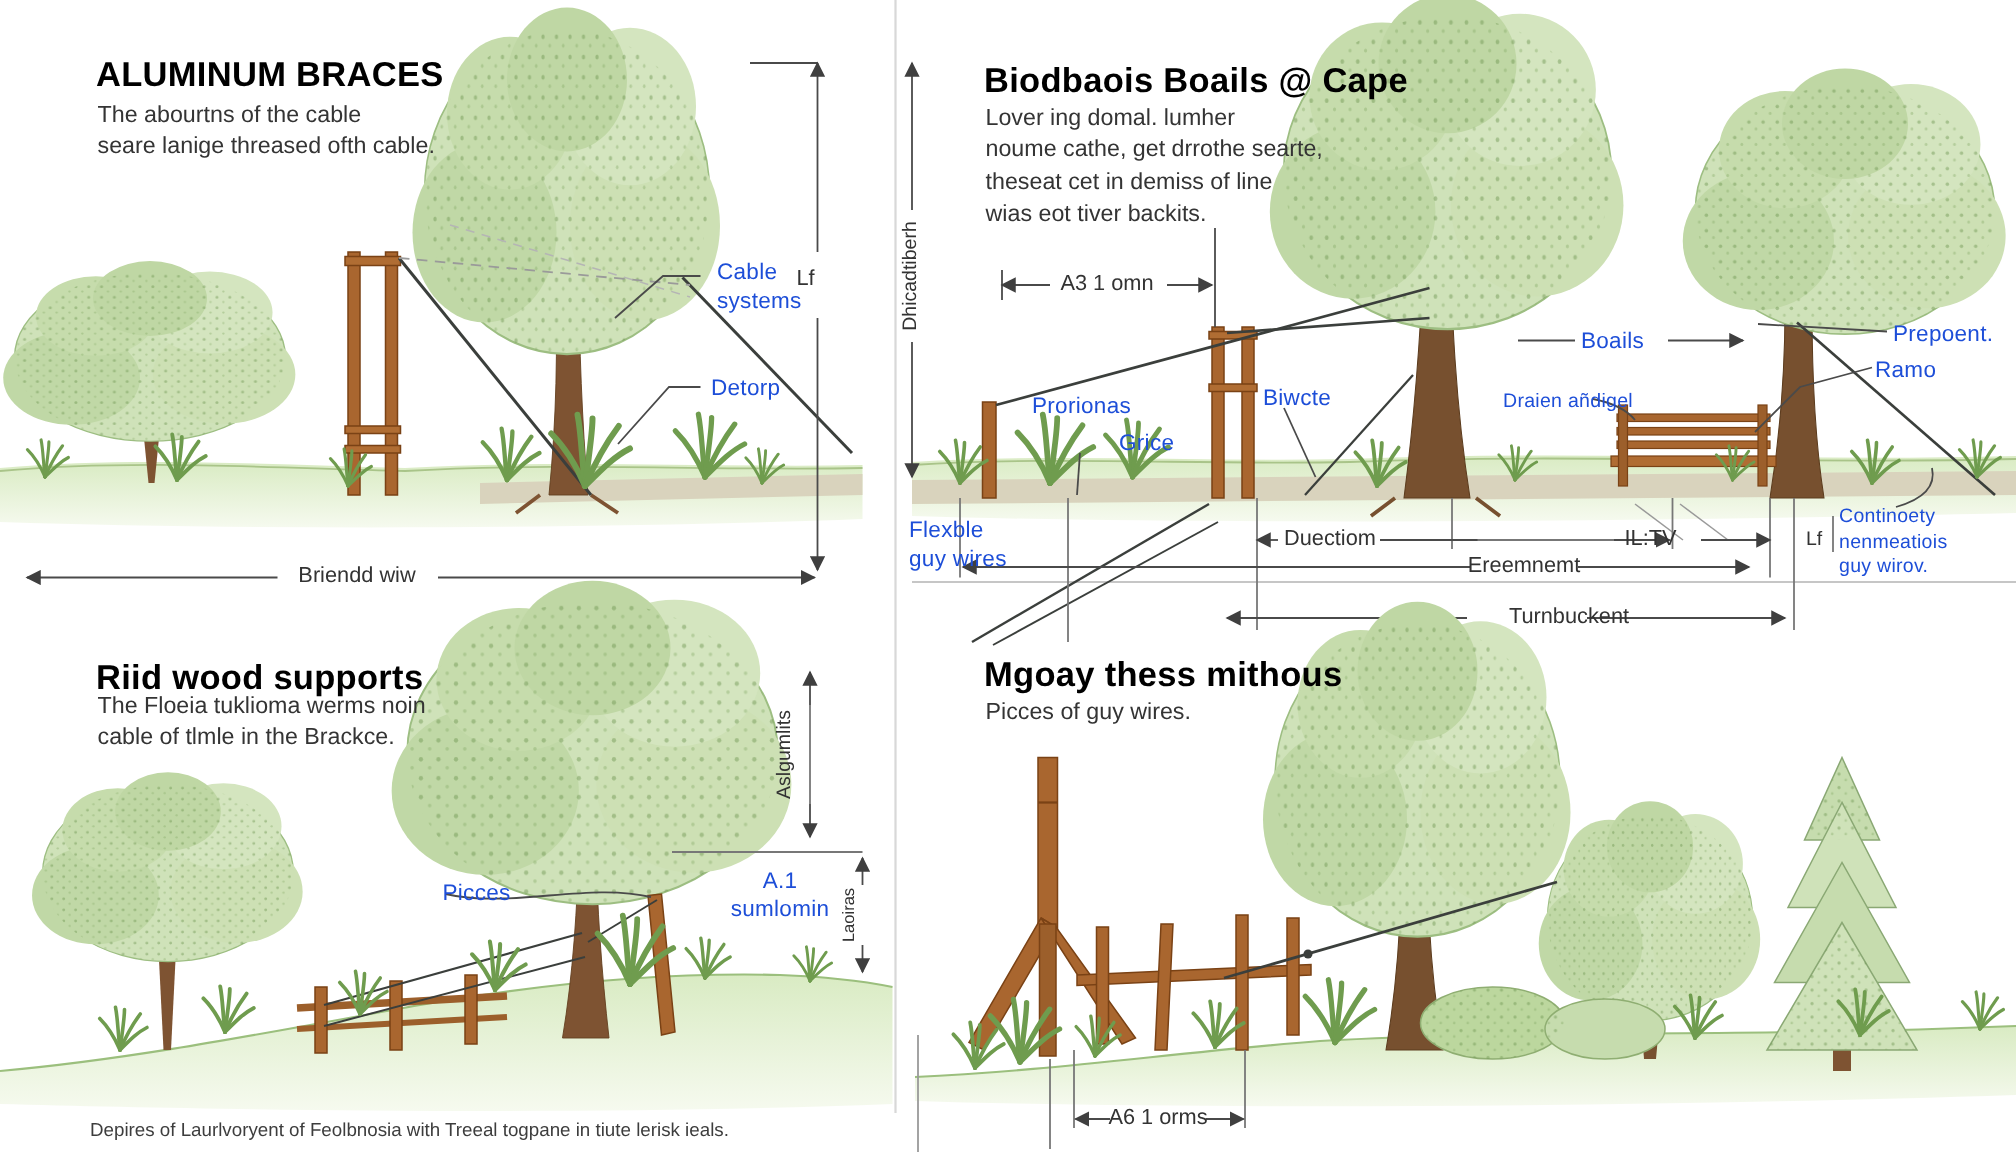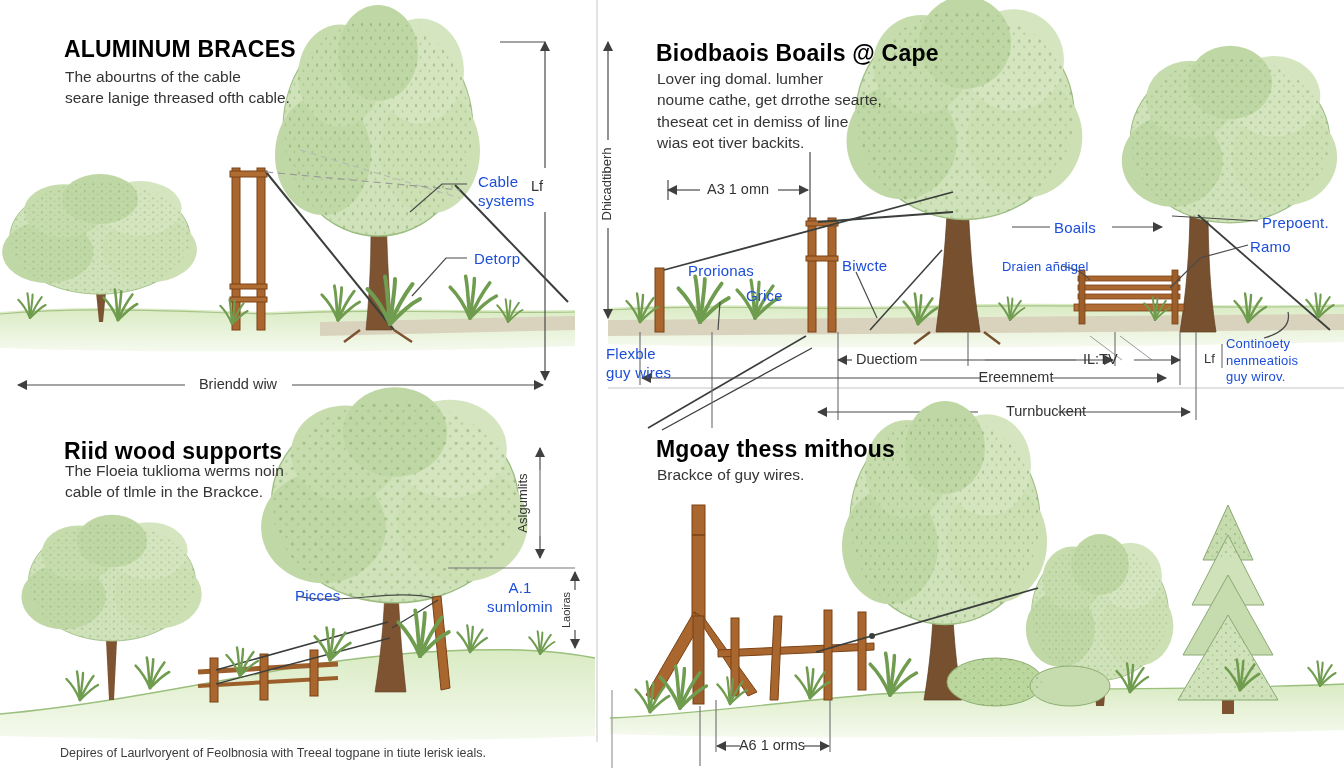--- a/index.html
+++ b/index.html
@@ -344,16 +344,16 @@
 <div class="sub" style="left:65px;top:460px;">The Floeia tuklioma werms noin
 cable of tlmle in the Brackce.</div>
 <div class="dim small rot" style="position:absolute;left:522px;top:503px;">Aslgumlits</div>
 <div class="lbl c ctr" style="left:520px;top:597px;">A.1
 sumlomin</div>
 <div class="dim tiny rot" style="position:absolute;left:566px;top:610px;">Laoiras</div>
 <div class="lbl" style="left:248px;top:586px;margin-left:47px;">Picces</div>
 <div class="caption" style="left:60px;top:746px;">Depires of Laurlvoryent of Feolbnosia with Treeal togpane in tiute lerisk ieals.</div>
 
 <div class="title" style="left:656px;top:436px;">Mgoay thess mithous</div>
-<div class="sub" style="left:657px;top:464px;">Brackce of guy wires.</div>
+<div class="sub" style="left:657px;top:464px;">Picces of guy wires.</div>
 <div class="dim ctr" style="left:772px;top:745px;">A6 1 orms</div>
 
 </div>
 
 </body></html>

